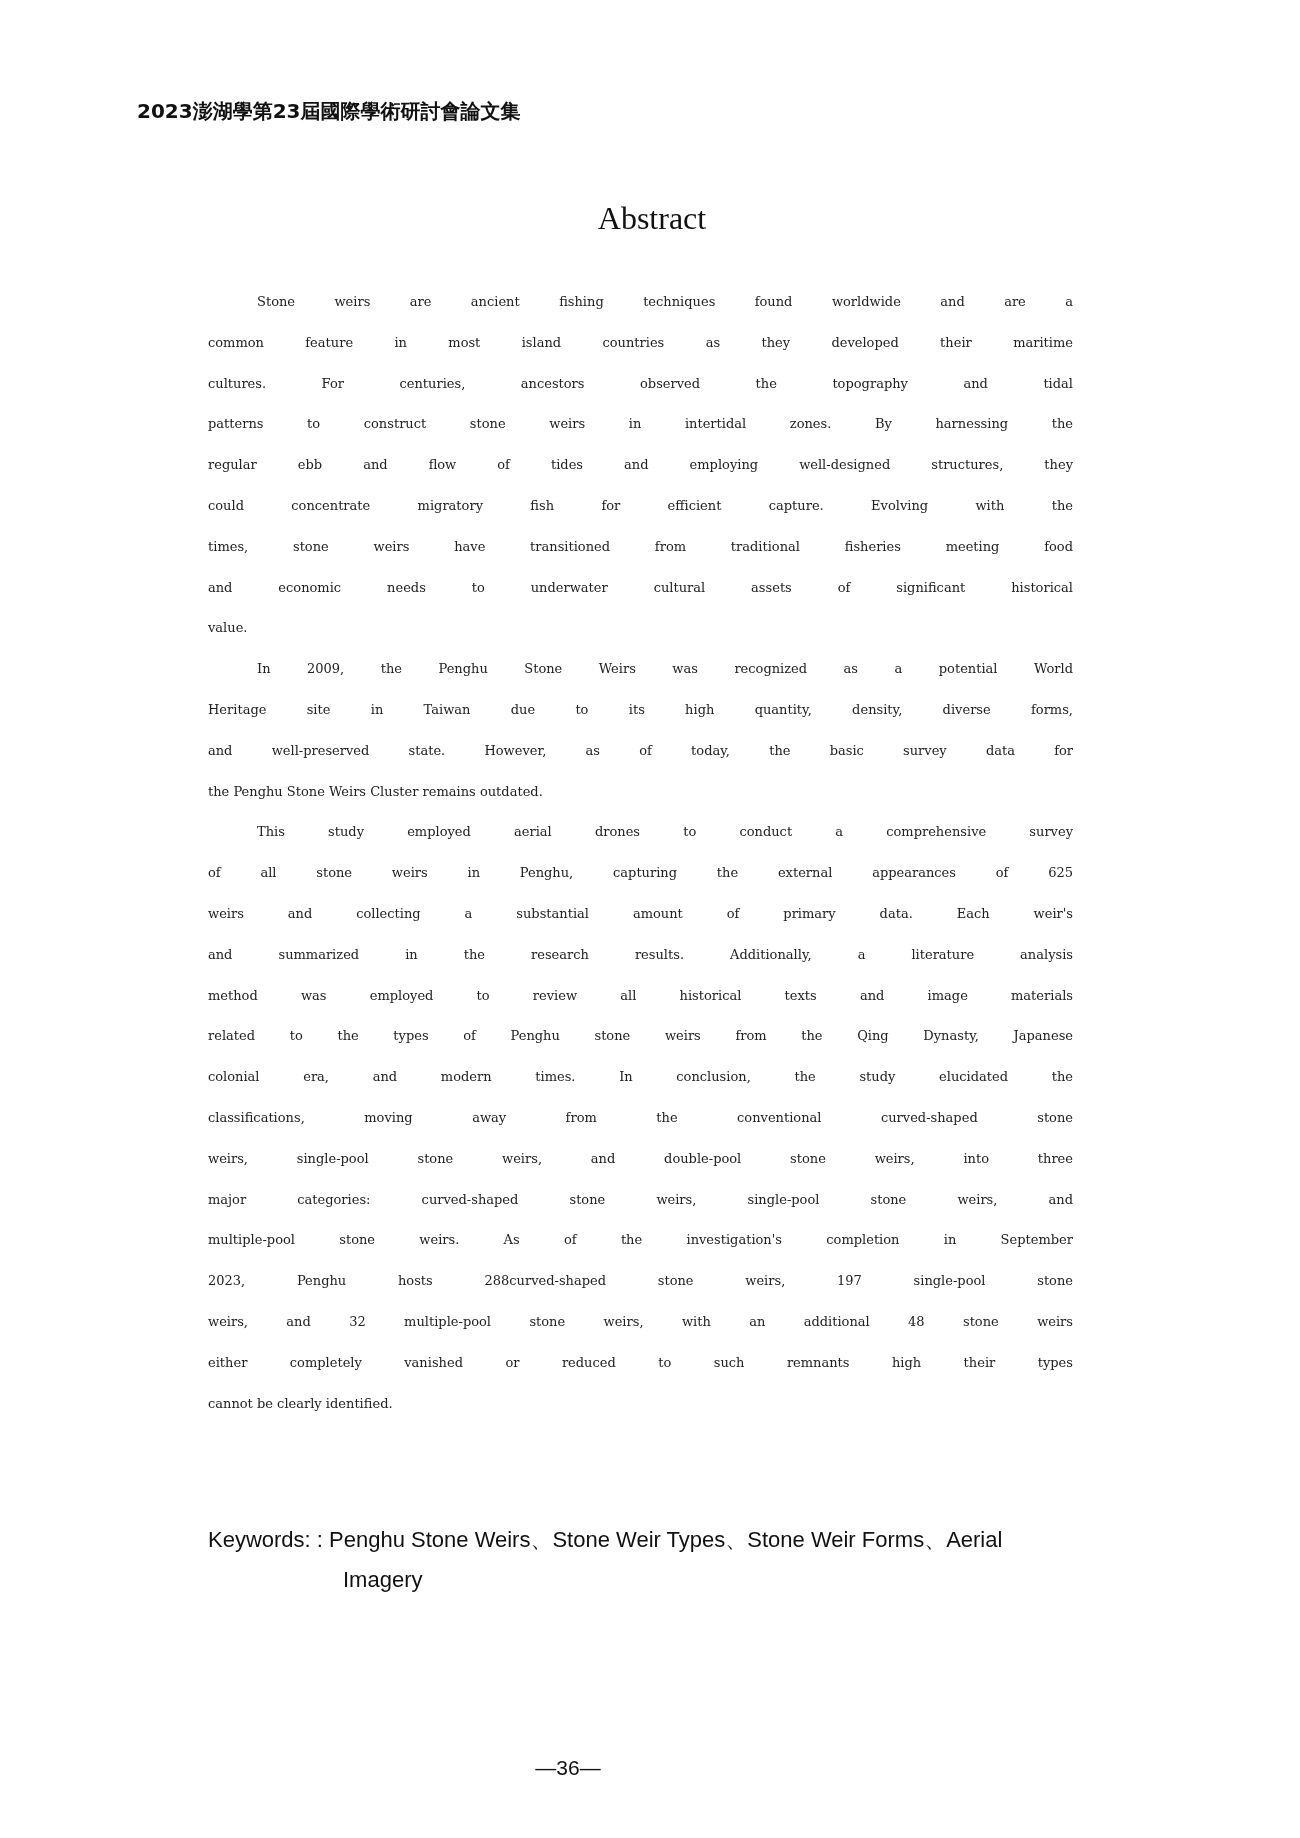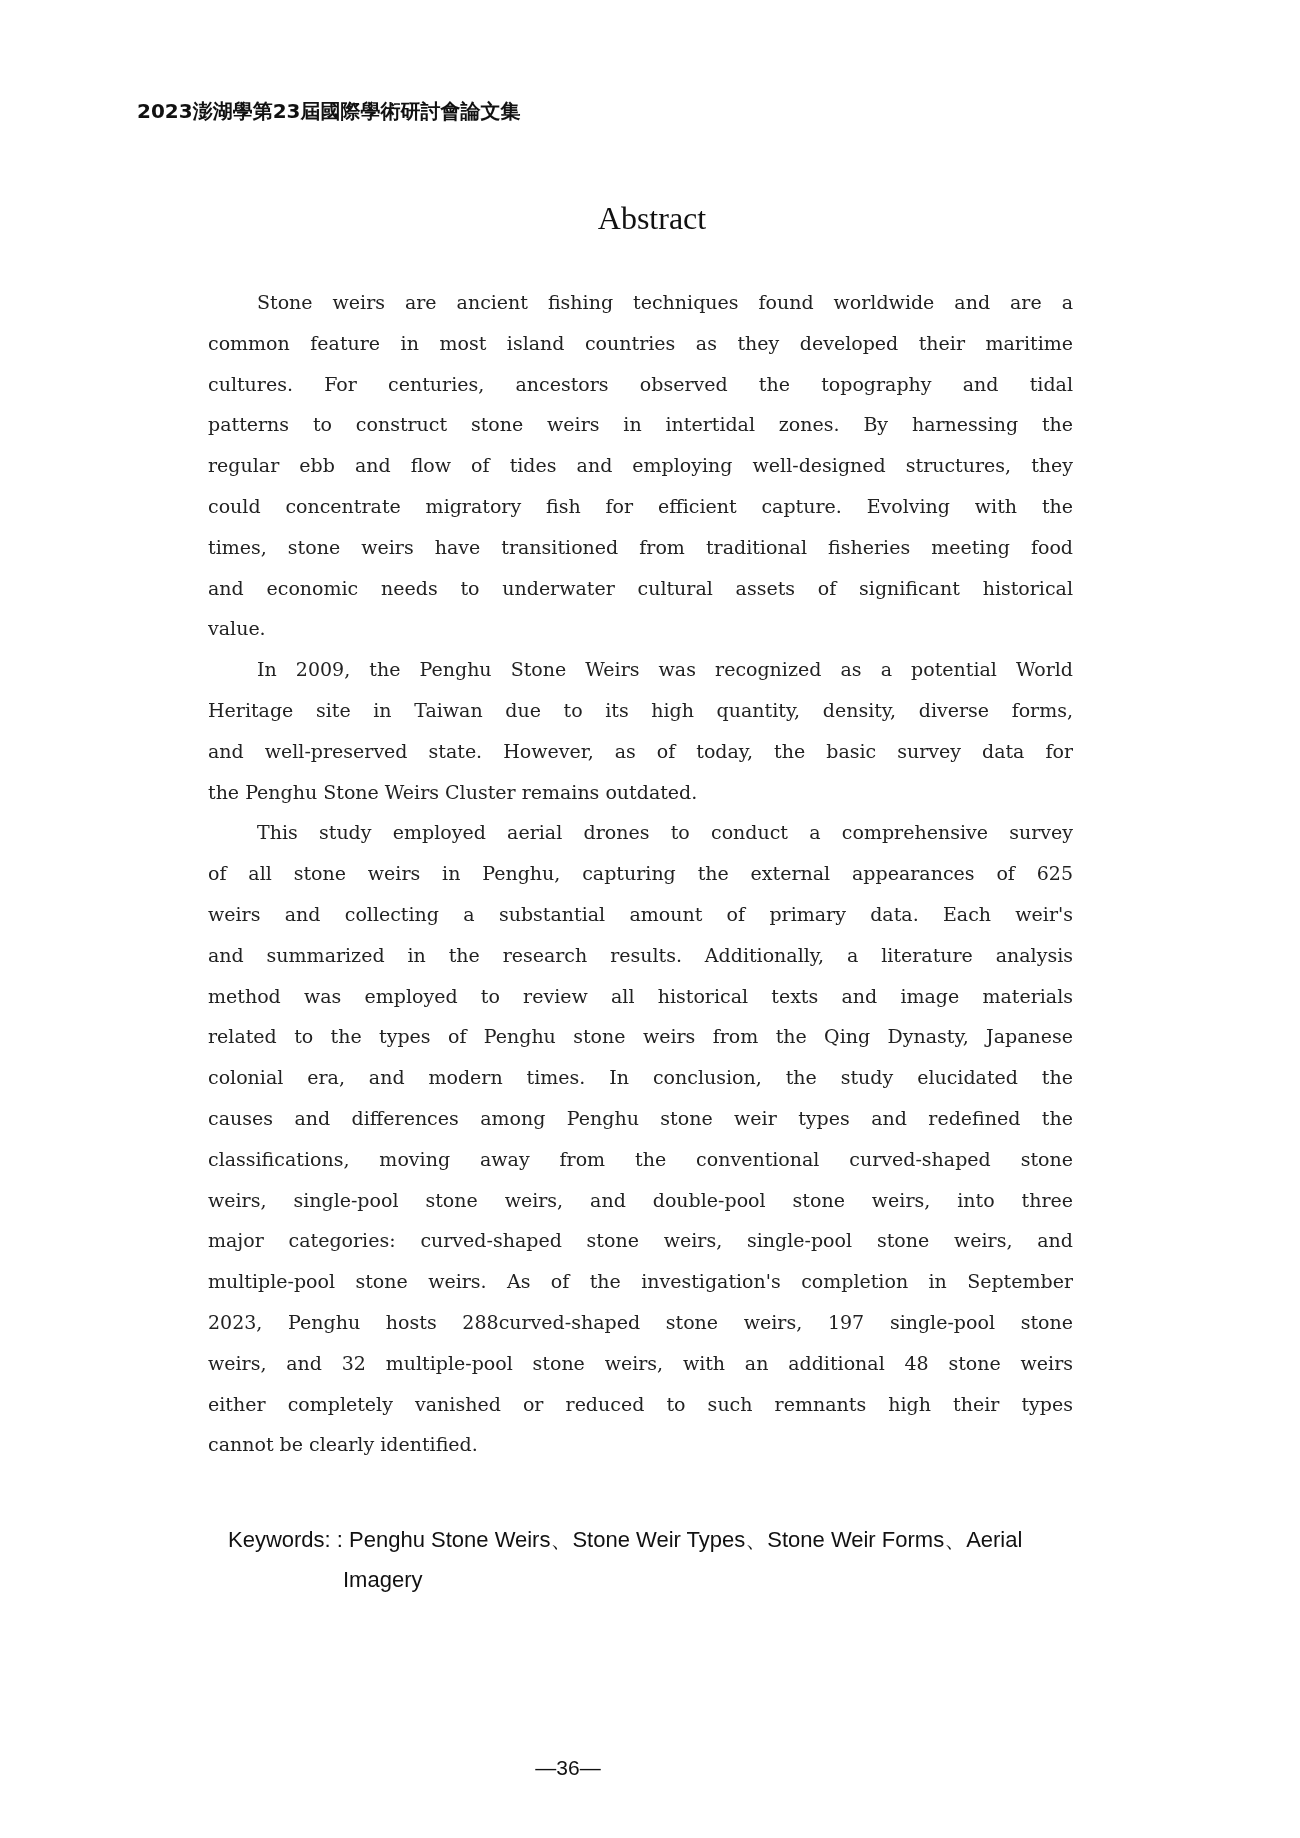--- a/index.html
+++ b/index.html
@@ -1,25 +1,25 @@
 <!DOCTYPE html>
 <html><head>
 <meta charset="utf-8">
 <style>
   html, body { margin: 0; padding: 0; background: #ffffff; }
   body { width: 1300px; height: 1838px; position: relative; overflow: hidden; color: #1a1a1a; }
   .header { position: absolute; left: 137px; top: 98px; font-family: "DejaVu Sans", sans-serif; font-size: 20px; font-weight: bold; color: #111; letter-spacing: 0px; white-space: nowrap; }
   .title { position: absolute; left: 0; width: 1300px; top: 200px; text-align: center; font-family: "Liberation Serif", serif; font-size: 32px; color: #111; padding-left: 2px; }
-  .body { position: absolute; left: 208px; top: 282px; width: 865px; font-family: "DejaVu Serif", serif; font-size: 19px; color: #222; }
+  .body { position: absolute; left: 208px; top: 282px; width: 865px; font-family: "DejaVu Serif", serif; font-size: 13px; color: #222; }
   .line { height: 40.8px; line-height: 40.8px; text-align: justify; text-align-last: justify; white-space: nowrap; overflow: hidden; }
   .line.last { text-align-last: left; }
   .line.indent { padding-left: 49px; }
   .keywords { position: absolute; left: 208px; top: 1520px; width: 870px; font-family: "Liberation Sans", sans-serif; font-size: 22px; color: #111; }
   .kw-line { height: 40px; line-height: 40px; white-space: nowrap; }
-  .kw-label { display: inline; margin-left: 20px; }
+  .kw-label { display: inline; }
   .kw-cont { padding-left: 135px; }
   .pagenum { position: absolute; left: 0; width: 1136px; top: 1756px; text-align: center; font-family: "Liberation Sans", sans-serif; font-size: 21px; color: #111; }
 </style>
 </head>
 <body>
 
 <div class="header">2023澎湖學第23屆國際學術研討會論文集</div>
 
 <div class="title">Abstract</div>
 
@@ -40,21 +40,20 @@
   <div class="line">and well-preserved state. However, as of today, the basic survey data for</div>
   <div class="line last">the Penghu Stone Weirs Cluster remains outdated.</div>
 
   <div class="line indent">This study employed aerial drones to conduct a comprehensive survey</div>
   <div class="line">of all stone weirs in Penghu, capturing the external appearances of 625</div>
   <div class="line">weirs and collecting a substantial amount of primary data. Each weir's</div>
   <div class="line">and summarized in the research results. Additionally, a literature analysis</div>
   <div class="line">method was employed to review all historical texts and image materials</div>
   <div class="line">related to the types of Penghu stone weirs from the Qing Dynasty, Japanese</div>
   <div class="line">colonial era, and modern times. In conclusion, the study elucidated the</div>
-  <div class="line">causes and differences among Penghu stone weir types and redefined the</div>
   <div class="line">classifications, moving away from the conventional curved-shaped stone</div>
   <div class="line">weirs, single-pool stone weirs, and double-pool stone weirs, into three</div>
   <div class="line">major categories: curved-shaped stone weirs, single-pool stone weirs, and</div>
   <div class="line">multiple-pool stone weirs. As of the investigation's completion in September</div>
   <div class="line">2023, Penghu hosts 288curved-shaped stone weirs, 197 single-pool stone</div>
   <div class="line">weirs, and 32 multiple-pool stone weirs, with an additional 48 stone weirs</div>
   <div class="line">either completely vanished or reduced to such remnants high their types</div>
   <div class="line last">cannot be clearly identified.</div>
 </div>
 

